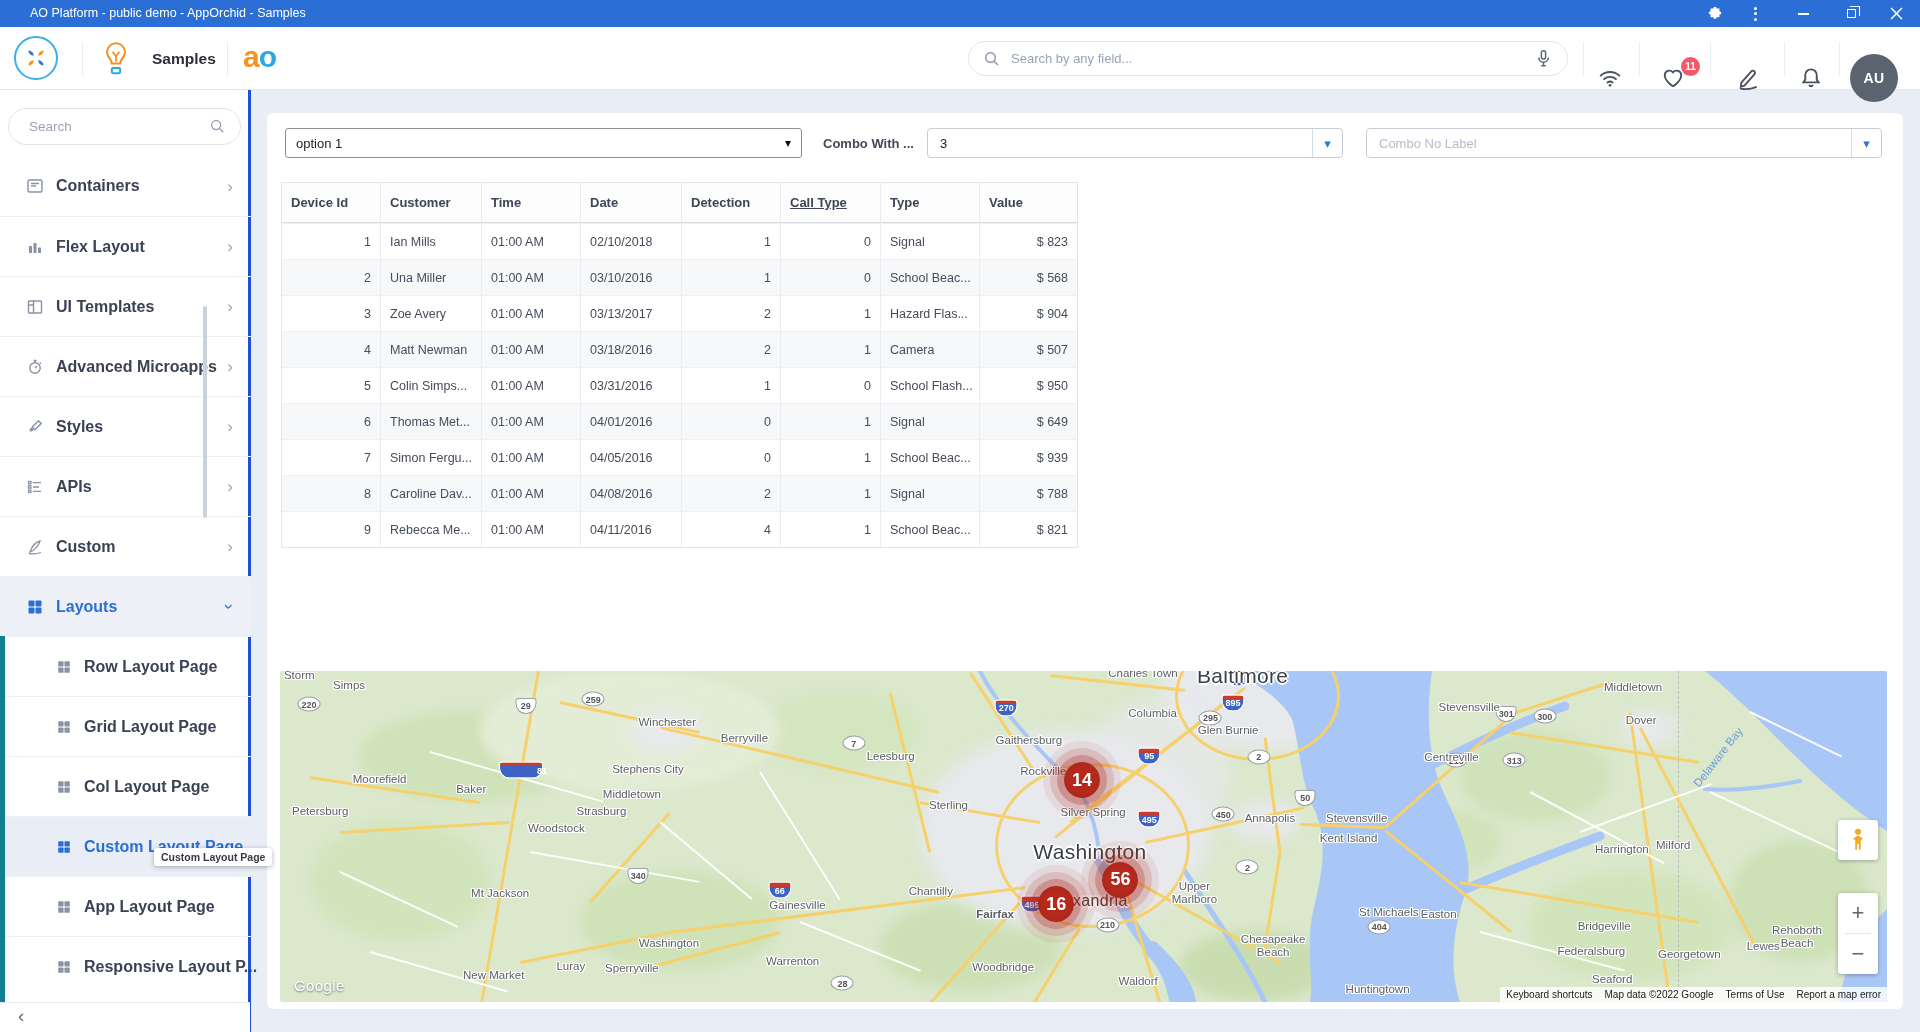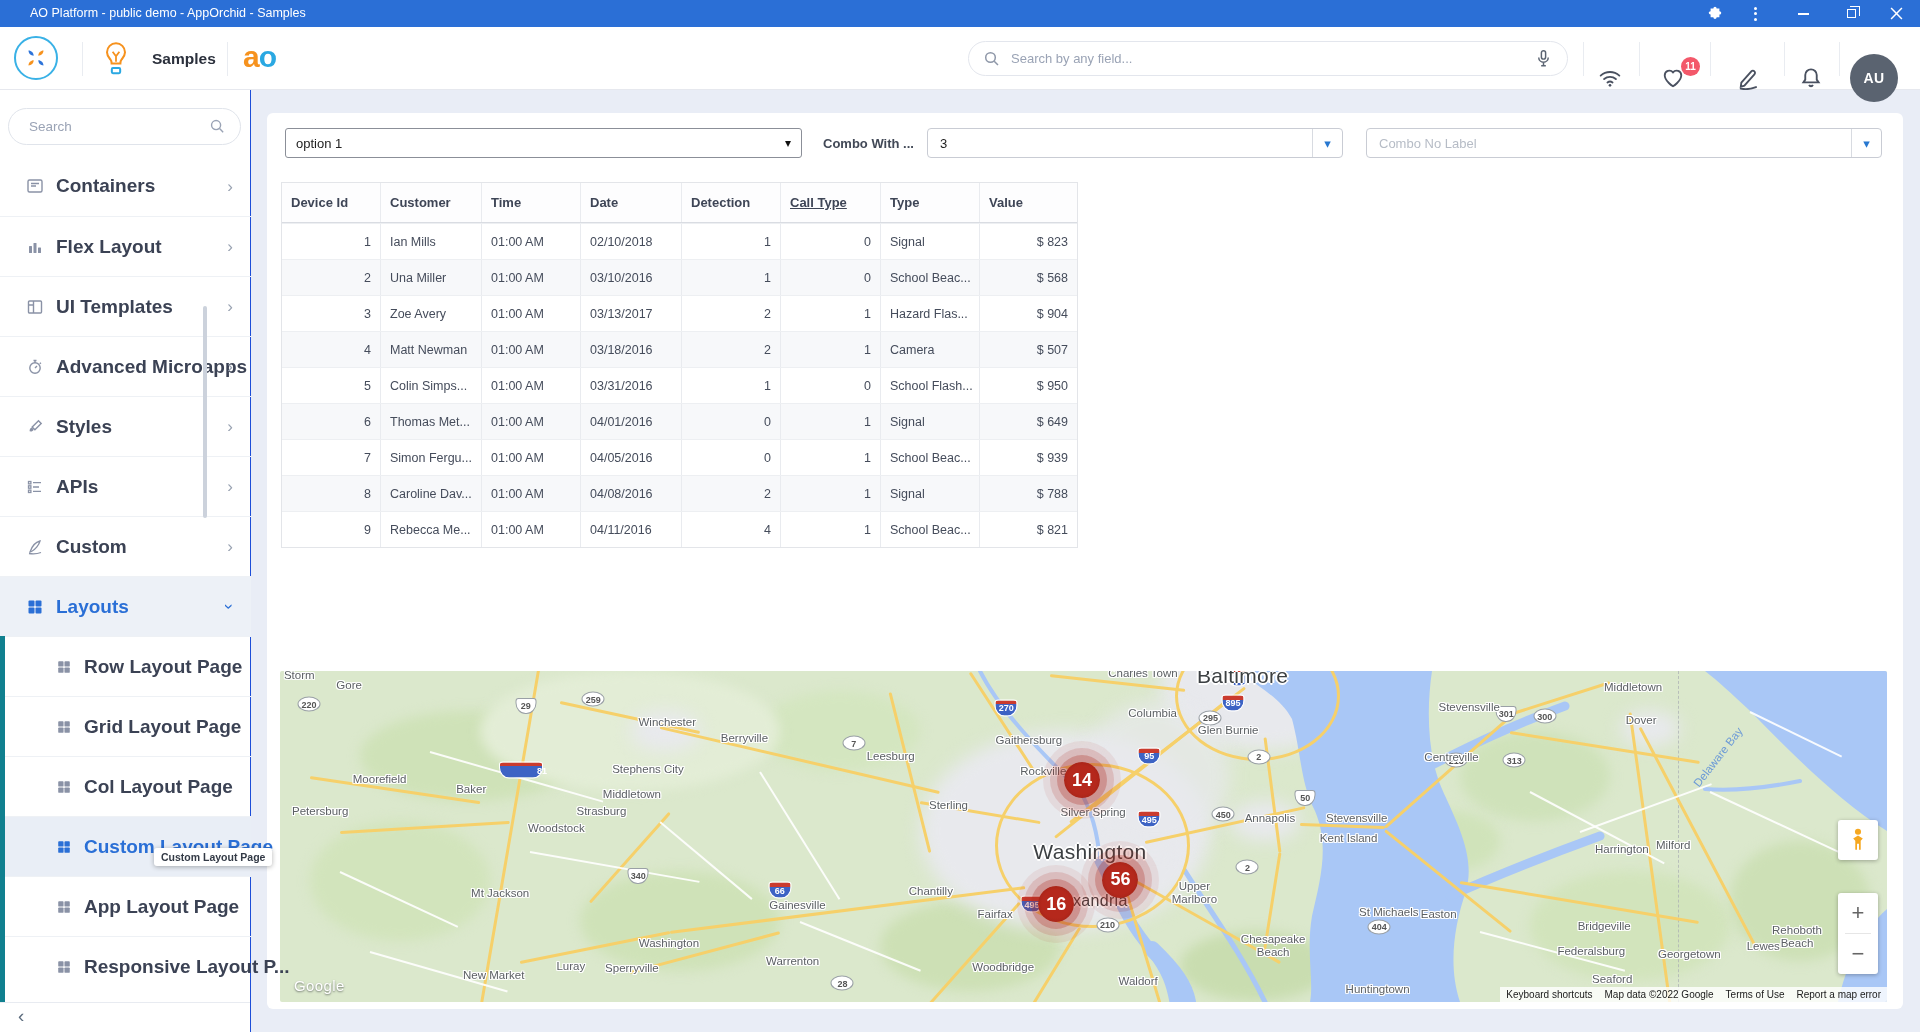--- a/index.html
+++ b/index.html
@@ -21,30 +21,30 @@
   #page-title{position:absolute;left:152px;top:0;line-height:63px;font-size:15.5px;font-weight:700;color:#2b303c}
   #ao-logo{position:absolute;left:243px;top:13px;font-size:30px;font-weight:800;letter-spacing:-1px}
   #ao-logo .a{color:#f6921e}#ao-logo .o{color:#2aa8e2}
   #global-search{position:absolute;left:968px;top:14px;width:600px;height:35px;border:1px solid #e3e6ed;border-radius:18px;background:#fff;display:flex;align-items:center}
   #global-search input{border:none;outline:none;flex:1;font-size:13px;color:#444;padding-left:10px;background:transparent;font-family:inherit}
   #global-search input::placeholder{color:#9aa3b5}
   .hicon{width:24px;height:24px;color:#4a5160}
   #fav-badge{position:absolute;left:1681px;top:30px;min-width:19px;height:19px;border-radius:10px;background:#f3586a;color:#fff;font-size:10px;font-weight:700;display:flex;align-items:center;justify-content:center;padding:0 4px;z-index:2}
   #avatar{position:absolute;left:1850px;top:27px;width:48px;height:48px;border-radius:50%;background:#5a6370;color:#fff;font-size:14px;font-weight:600;display:flex;align-items:center;justify-content:center;letter-spacing:.5px}
   
-  #sidebar{position:absolute;left:0;top:90px;width:251px;height:942px;background:#fff;border-right:1px solid #1d4ed8;z-index:30}
+  #sidebar{position:absolute;left:0;top:90px;width:251px;height:942px;background:#fff;border-right:3px solid #1d4ed8;z-index:30}
   #side-search{position:absolute;left:8px;top:18px;width:233px;height:37px;border:1px solid #e0e4eb;border-radius:19px;display:flex;align-items:center;padding:0 14px 0 20px}
   #side-search input{border:none;outline:none;flex:1;font-size:13.5px;color:#444;background:transparent;font-family:inherit}
   #side-search input::placeholder{color:#9aa3b5}
   #side-nav{position:absolute;left:0;top:66px;width:251px}
   .nav-item{height:60px;display:flex;align-items:center;border-top:1px solid #eef1f5;cursor:pointer;color:#3b4254;position:relative}
   .nav-item:first-child{border-top:none}
   .nav-item .nicon{width:18px;height:18px;margin-left:26px;color:#8a92a6;flex:none}
   .nav-item .nicon svg{width:18px;height:18px;display:block}
-  .nav-item .nlabel{margin-left:12px;font-size:19px;font-weight:600;white-space:nowrap}
+  .nav-item .nlabel{margin-left:12px;font-size:16px;font-weight:600;white-space:nowrap}
   .nav-item .chev{position:absolute;right:18px;font-size:17px;color:#9aa3b2;line-height:1}
   .nav-item.active{background:#edf1f7;color:#2a6fd6}
   .nav-item.active .nicon{color:#2a6fd6}
   .nav-item.active .chev{color:#2a6fd6;transform:rotate(90deg)}
   .nav-item.sub .nicon{margin-left:56px;width:16px;height:16px}
   .nav-item.sub .nicon svg{width:16px;height:16px}
   .nav-item.sub.active{background:#e9eef6;color:#2a6fd6}
   #subnav-indicator{position:absolute;left:0;top:546px;width:5px;height:366px;background:#10808f;z-index:3}
   #nav-scrollbar{position:absolute;left:203px;top:216px;width:4px;height:212px;border-radius:2px;background:#ccd2dc}
   #side-tooltip{position:absolute;left:154px;top:758px;background:#fff;border-radius:3px;box-shadow:0 1px 5px rgba(0,0,0,.3);padding:3px 7px;font-size:10.5px;font-weight:700;color:#333a46;white-space:nowrap;z-index:6}
@@ -606,39 +606,39 @@
         <div class="shield i" style="left: 15%; top: 30%; padding-left: 42px;">81</div>
         <div class="shield i" style="left: 31.1%; top: 66.3%;">66</div>
         <div class="shield s" style="left: 1.8%; top: 10%;">220</div>
         <div class="shield us" style="left: 15.3%; top: 10.7%;">29</div>
         <div class="shield s" style="left: 19.5%; top: 8.5%;">259</div>
         <div class="shield s" style="left: 35.7%; top: 21.9%;">7</div>
         <div class="shield us" style="left: 22.3%; top: 61.9%;">340</div>
         <div class="shield s" style="left: 35%; top: 94.4%;">28</div>
         <div class="shield s" style="left: 68.4%; top: 77.3%;">404</div>
         <span class="mlabel" style="left: 1.2%; top: 1.5%;">Storm</span>
-        <span class="mlabel" style="left: 4.3%; top: 4.4%;">Gore</span>
+        <span class="mlabel" style="left: 4.3%; top: 4.4%;">Simps</span>
         <span class="mlabel" style="left: 53.7%; top: 1%;">Charles Town</span>
         <span class="mlabel" style="left: 24.1%; top: 15.6%;">Winchester</span>
         <span class="mlabel" style="left: 28.9%; top: 20.4%;">Berryville</span>
         <span class="mlabel" style="left: 22.9%; top: 30%;">Stephens City</span>
         <span class="mlabel" style="left: 21.9%; top: 37.4%;">Middletown</span>
         <span class="mlabel" style="left: 20%; top: 42.6%;">Strasburg</span>
         <span class="mlabel" style="left: 6.2%; top: 33%;">Moorefield</span>
         <span class="mlabel" style="left: 11.9%; top: 35.9%;">Baker</span>
         <span class="mlabel" style="left: 2.5%; top: 42.6%;">Petersburg</span>
         <span class="mlabel" style="left: 17.2%; top: 47.8%;">Woodstock</span>
         <span class="mlabel" style="left: 13.7%; top: 67.4%;">Mt Jackson</span>
         <span class="mlabel" style="left: 13.3%; top: 92.2%;">New Market</span>
         <span class="mlabel" style="left: 18.1%; top: 89.3%;">Luray</span>
         <span class="mlabel" style="left: 21.9%; top: 90%;">Sperryville</span>
         <span class="mlabel" style="left: 24.2%; top: 82.6%;">Washington</span>
         <span class="mlabel" style="left: 31.9%; top: 87.8%;">Warrenton</span>
         <span class="mlabel" style="left: 32.2%; top: 71.1%;">Gainesville</span>
-        <span class="mlabel" style="left: 44.5%; top: 73.7%;">Fairfax</span>
+        <span class="mlabel" style="left: 44.5%; top: 73.7%; font-weight: bold;">Fairfax</span>
         <span class="mlabel" style="left: 40.5%; top: 66.7%;">Chantilly</span>
         <span class="mlabel" style="left: 41.6%; top: 40.7%;">Sterling</span>
         <span class="mlabel" style="left: 38%; top: 25.9%;">Leesburg</span>
         <span class="mlabel" style="left: 46.6%; top: 21.1%;">Gaithersburg</span>
         <span class="mlabel" style="left: 47.5%; top: 30.4%;">Rockville</span>
         <span class="mlabel" style="left: 50.6%; top: 43%;">Silver Spring</span>
         <span class="mlabel" style="left: 56.9%; top: 67%;">Upper
 Marlboro</span>
         <span class="mlabel" style="left: 54.3%; top: 13%;">Columbia</span>
         <span class="mlabel" style="left: 59%; top: 18.1%;">Glen Burnie</span>

